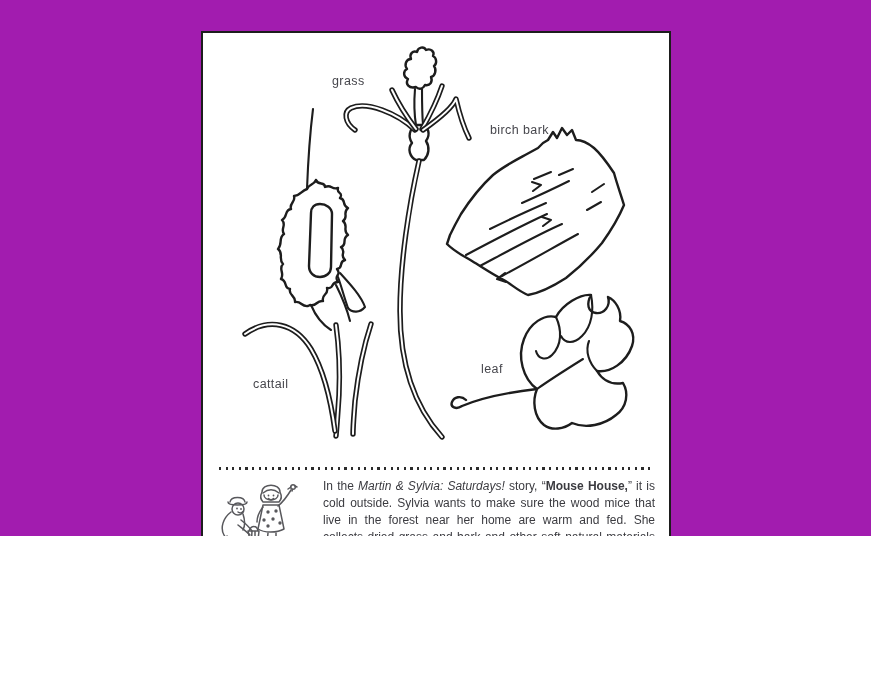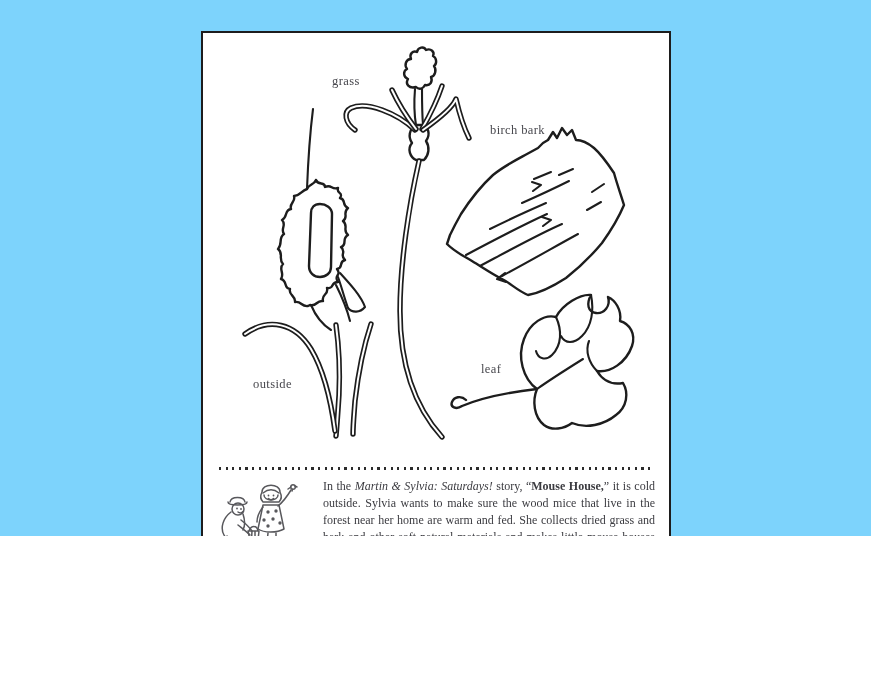--- a/index.html
+++ b/index.html
@@ -1,17 +1,17 @@
 <!DOCTYPE html>
 <html style="--ink: #1d1d1d; --body_text: #3b3b40; --label_text: #47474d; --sketch: #58585c;"><head>
 <meta charset="utf-8">
 <style>
   html,body{margin:0;padding:0;background:#ffffff;}
-  .canvas{position:relative;width:871px;height:536px;background:#7dd3fc;overflow:hidden;
-          font-family:Liberation Serif, serif;}
+  .canvas{position:relative;width:871px;height:536px;background:#a21caf;overflow:hidden;
+          font-family:Liberation Sans, sans-serif;}
   .page{position:absolute;left:201px;top:31px;width:470px;height:611px;box-sizing:border-box;
         border:2px solid var(--ink,#141414);background:#ffffff;}
   .page-inner{position:relative;width:466px;height:607px;}
   svg.drawings{position:absolute;left:0;top:0;width:466px;height:435px;}
   .ln{fill:none;stroke:var(--ink,#1d1d1d);stroke-width:2.4;stroke-linecap:round;stroke-linejoin:round;}
   .w5{stroke-width:5.4;}
   .thin{stroke-width:2.1;}
   .hollow{fill:none;stroke:#ffffff;stroke-width:2;stroke-linecap:round;stroke-linejoin:round;}
   .plant-label{position:absolute;font-size:12.5px;letter-spacing:.4px;color:var(--label_text,#47474d);}
   .lbl-grass{left:129px;top:41px;}
@@ -94,21 +94,21 @@
           <path class="ln" d="M334,356 C320,346 314,324 321,306 C327,290 341,281 353,284 C360,271 377,261 388,262 C383,271 385,279 393,280 C401,281 408,273 405,264 C412,267 419,277 417,288 C427,291 433,301 429,313 C423,330 407,340 394,338 C400,348 409,352 420,350 C426,360 424,374 413,382 C401,392 383,396 369,390 C361,396 349,398 341,392 C331,384 329,368 334,356 Z"></path>
           <path class="ln thin" d="M353,284 C359,297 359,312 349,322 C343,328 335,326 333,318"></path>
           <path class="ln thin" d="M388,262 C391,277 389,293 379,303 C371,311 362,311 358,303"></path>
           <path class="ln thin" d="M394,338 C386,330 382,318 386,308"></path>
           <path class="ln thin" d="M334,356 C348,346 364,336 380,326"></path>
         </g>
       </svg>
 
       <div class="plant-label lbl-grass">grass</div>
       <div class="plant-label lbl-birch">birch bark</div>
-      <div class="plant-label lbl-cattail">outside</div>
+      <div class="plant-label lbl-cattail">cattail</div>
       <div class="plant-label lbl-leaf">leaf</div>
 
       <div class="divider"></div>
 
       <div class="story">
         <svg class="kids" viewBox="0 0 86 92" aria-hidden="true">
 
           <path class="sk" d="M45,12 C45,3 63,3 63,12 C65,16 64,20 62,22 L46,22 C44,20 43,16 45,12 Z"></path>
           <path class="sk" d="M46,13 C51,9 57,9 62,13"></path>
           <path class="sk" d="M47,15 C47,21.5 61,21.5 61,15"></path>

